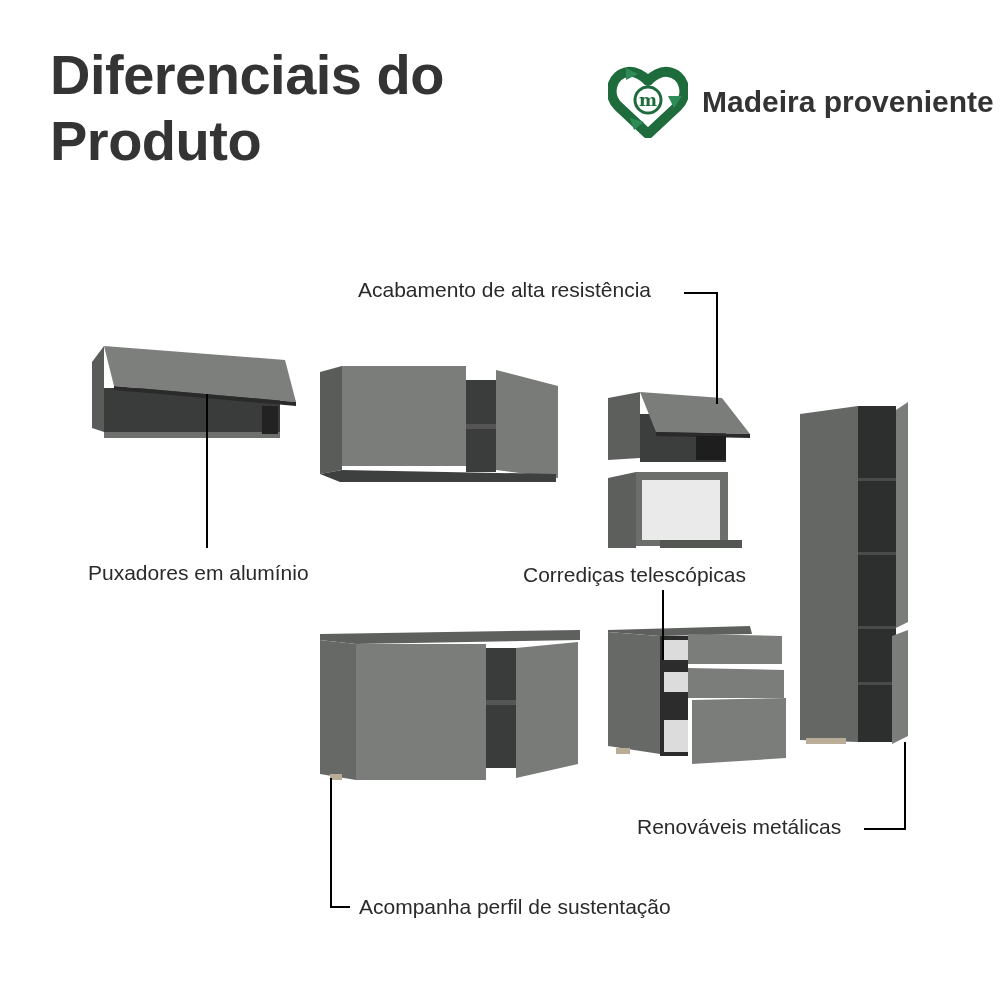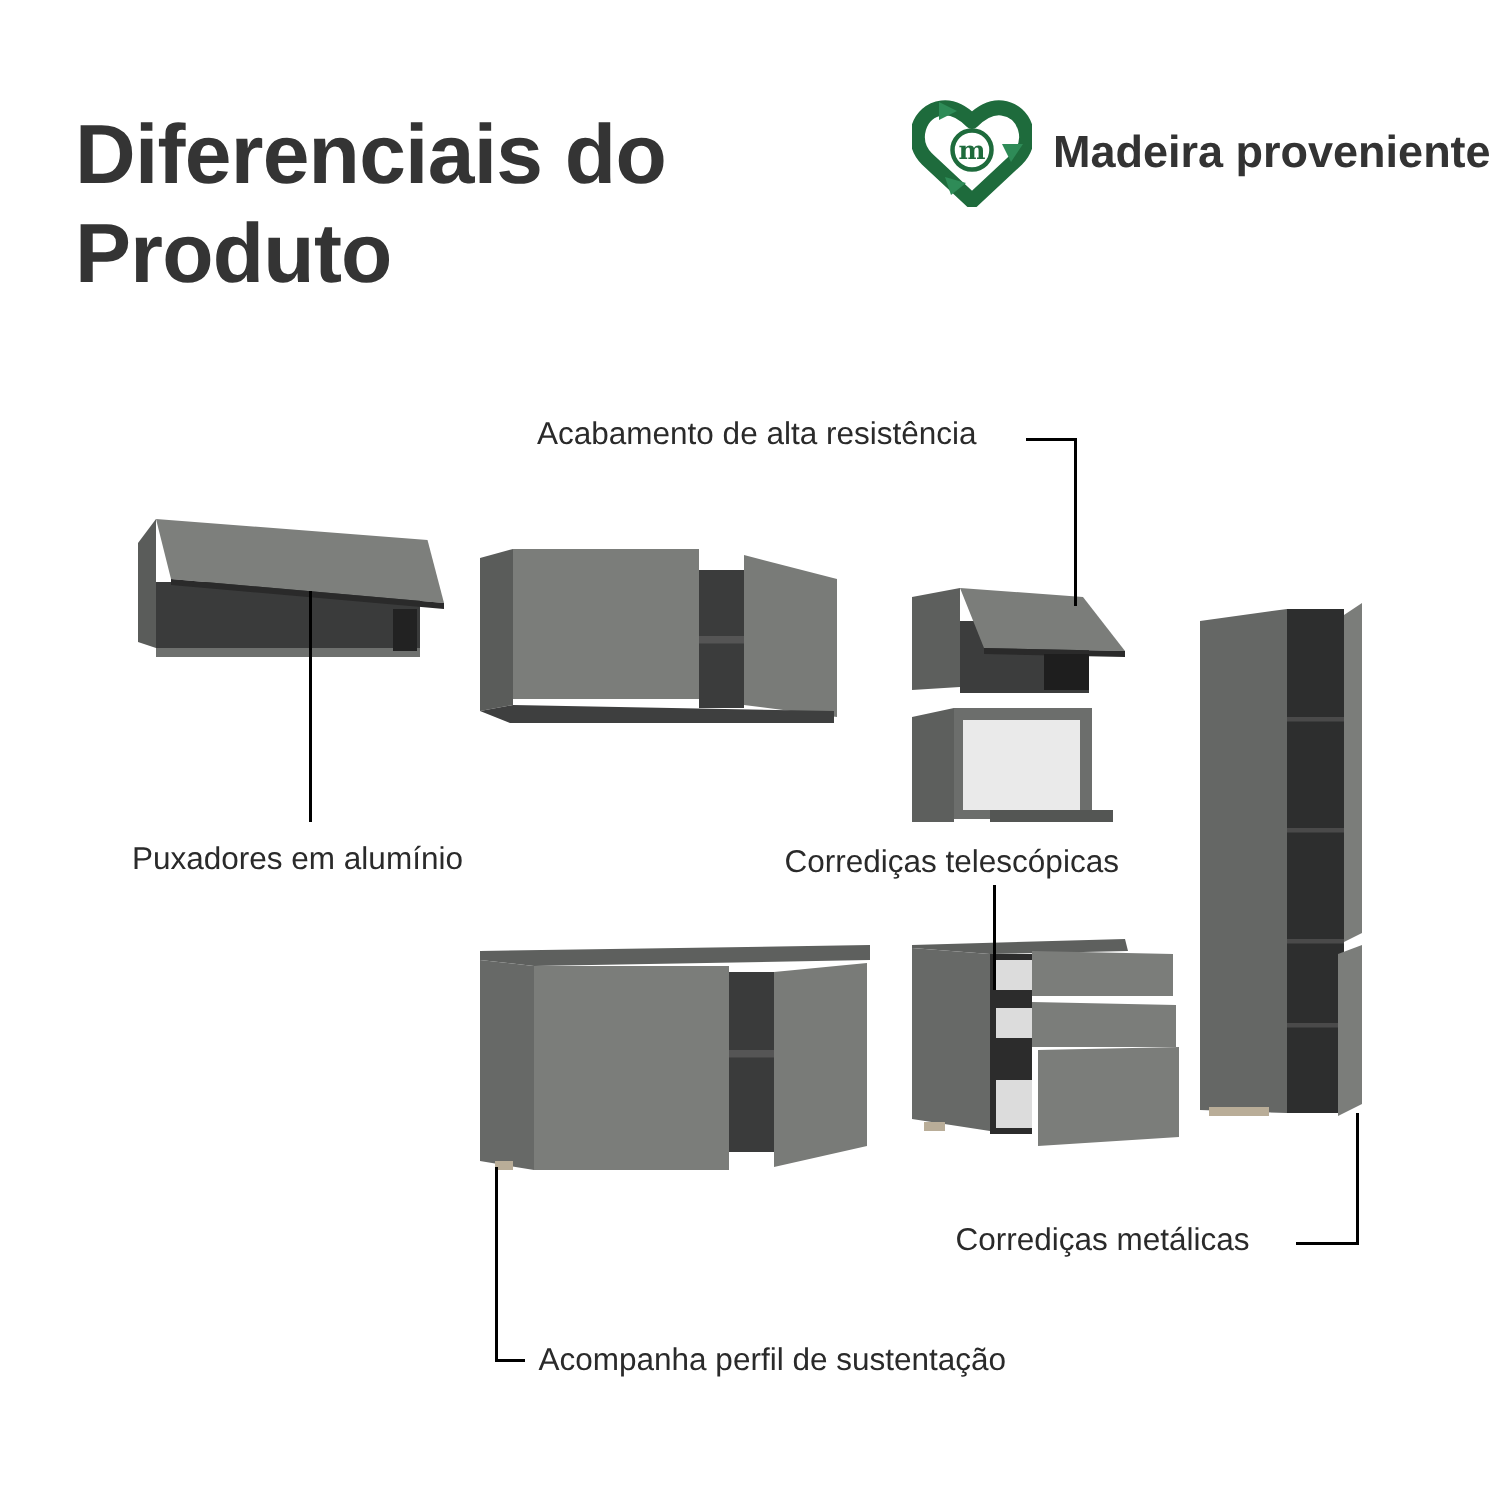--- a/index.html
+++ b/index.html
@@ -1,17 +1,17 @@
 <!DOCTYPE html>
 <html><head>
 <meta charset="utf-8">
 <style>
   html,body{margin:0;padding:0;background:#fff;}
   body{width:1000px;height:1000px;position:relative;overflow:hidden;font-family:"Liberation Sans","DejaVu Sans",sans-serif;color:#2b2b2b;}
-  .title{position:absolute;left:50px;top:42px;font-size:56px;font-weight:bold;line-height:66px;color:#343434;letter-spacing:-0.5px;margin-top:28px;}
+  .title{position:absolute;left:50px;top:42px;font-size:56px;font-weight:bold;line-height:66px;color:#343434;letter-spacing:-0.5px;}
   .badge{position:absolute;left:608px;top:66px;display:flex;align-items:center;}
   .badge-text{margin-left:14px;font-size:30px;font-weight:bold;line-height:28px;color:#333;}
   .label{position:absolute;font-size:21px;color:#2a2a2a;white-space:nowrap;line-height:24px;}
   .line{position:absolute;background:#000;}
   svg.furn{position:absolute;left:0;top:0;}
 </style>
 </head>
 <body>
 
 <div class="title">
@@ -113,14 +113,14 @@
 
 <div class="line" style="left:904px;top:742px;width:2px;height:88px;"></div>
 <div class="line" style="left:864px;top:828px;width:42px;height:2px;"></div>
 
 <div class="line" style="left:330px;top:778px;width:2px;height:130px;"></div>
 <div class="line" style="left:330px;top:906px;width:20px;height:2px;"></div>
 
 <div class="label" style="left:358px;top:278px;">Acabamento de alta resistência</div>
 <div class="label" style="left:88px;top:561px;text-align:right;">Puxadores em alumínio</div>
 <div class="label" style="left:523px;top:563px;">Corrediças telescópicas</div>
-<div class="label" style="left:637px;top:815px;">Corrediças metálicas</div>
+<div class="label" style="left:637px;top:815px;">Renováveis metálicas</div>
 <div class="label" style="left:359px;top:895px;text-align:right;">Acompanha perfil de sustentação</div>
 
 </body></html>

